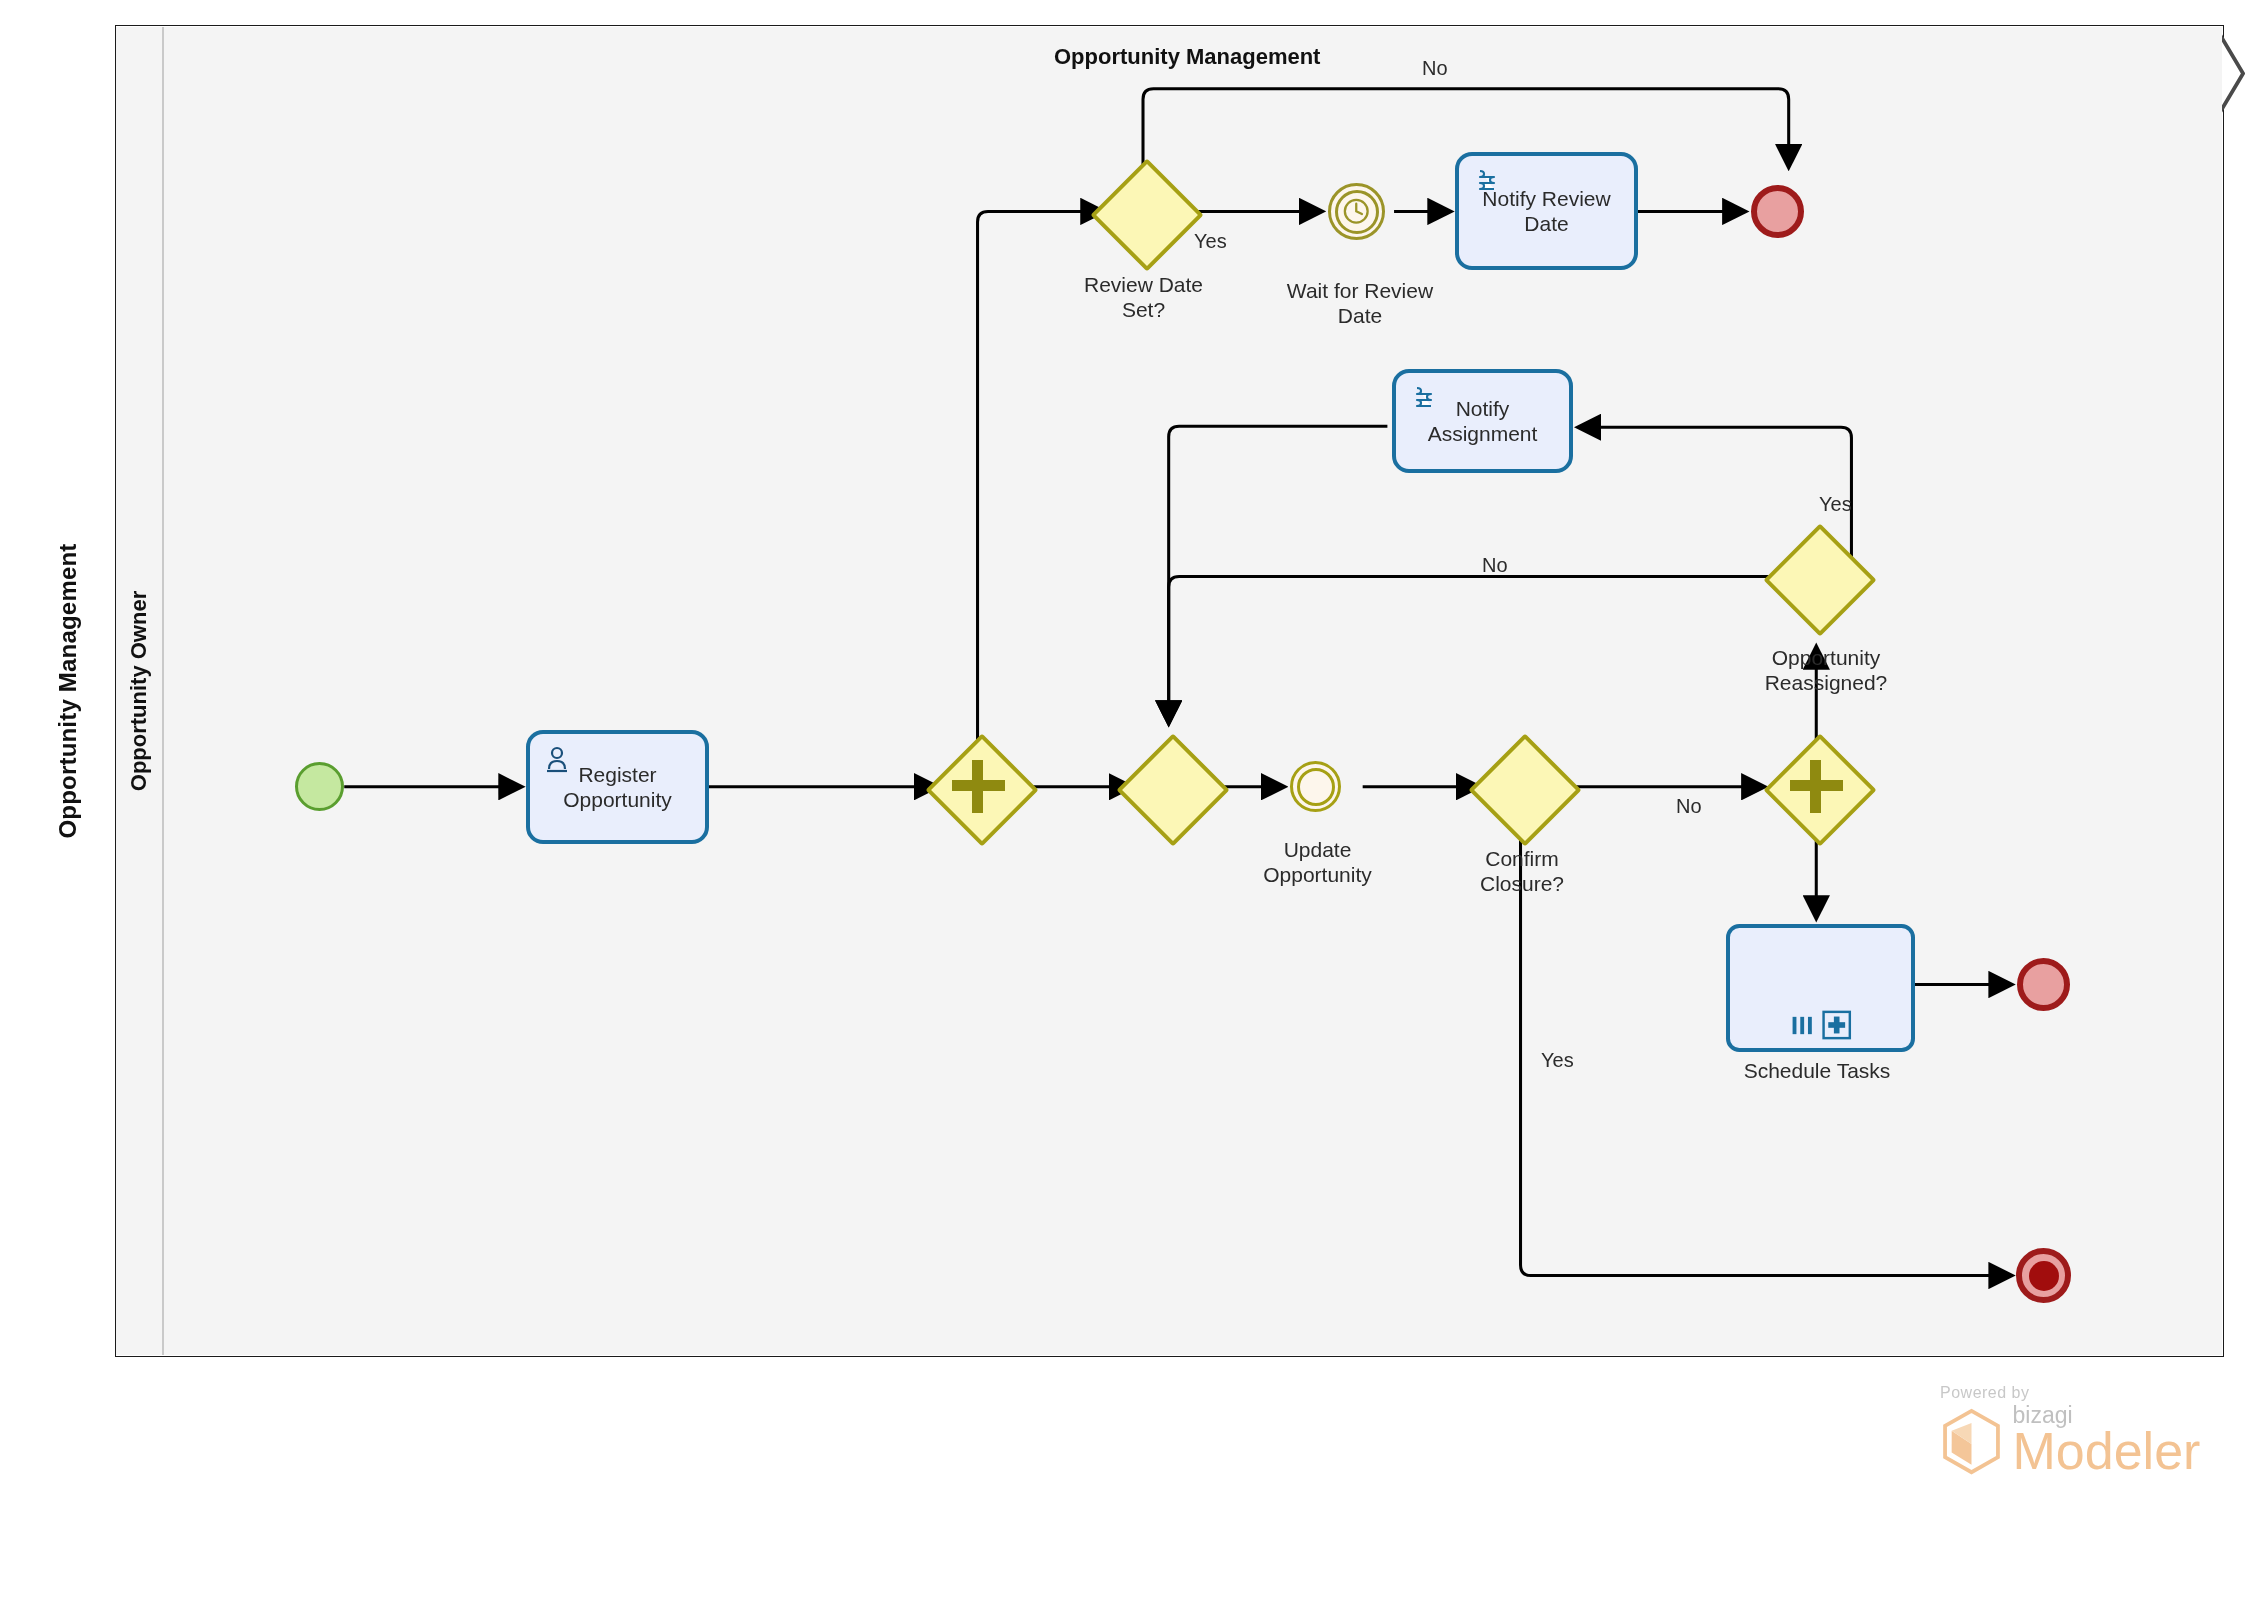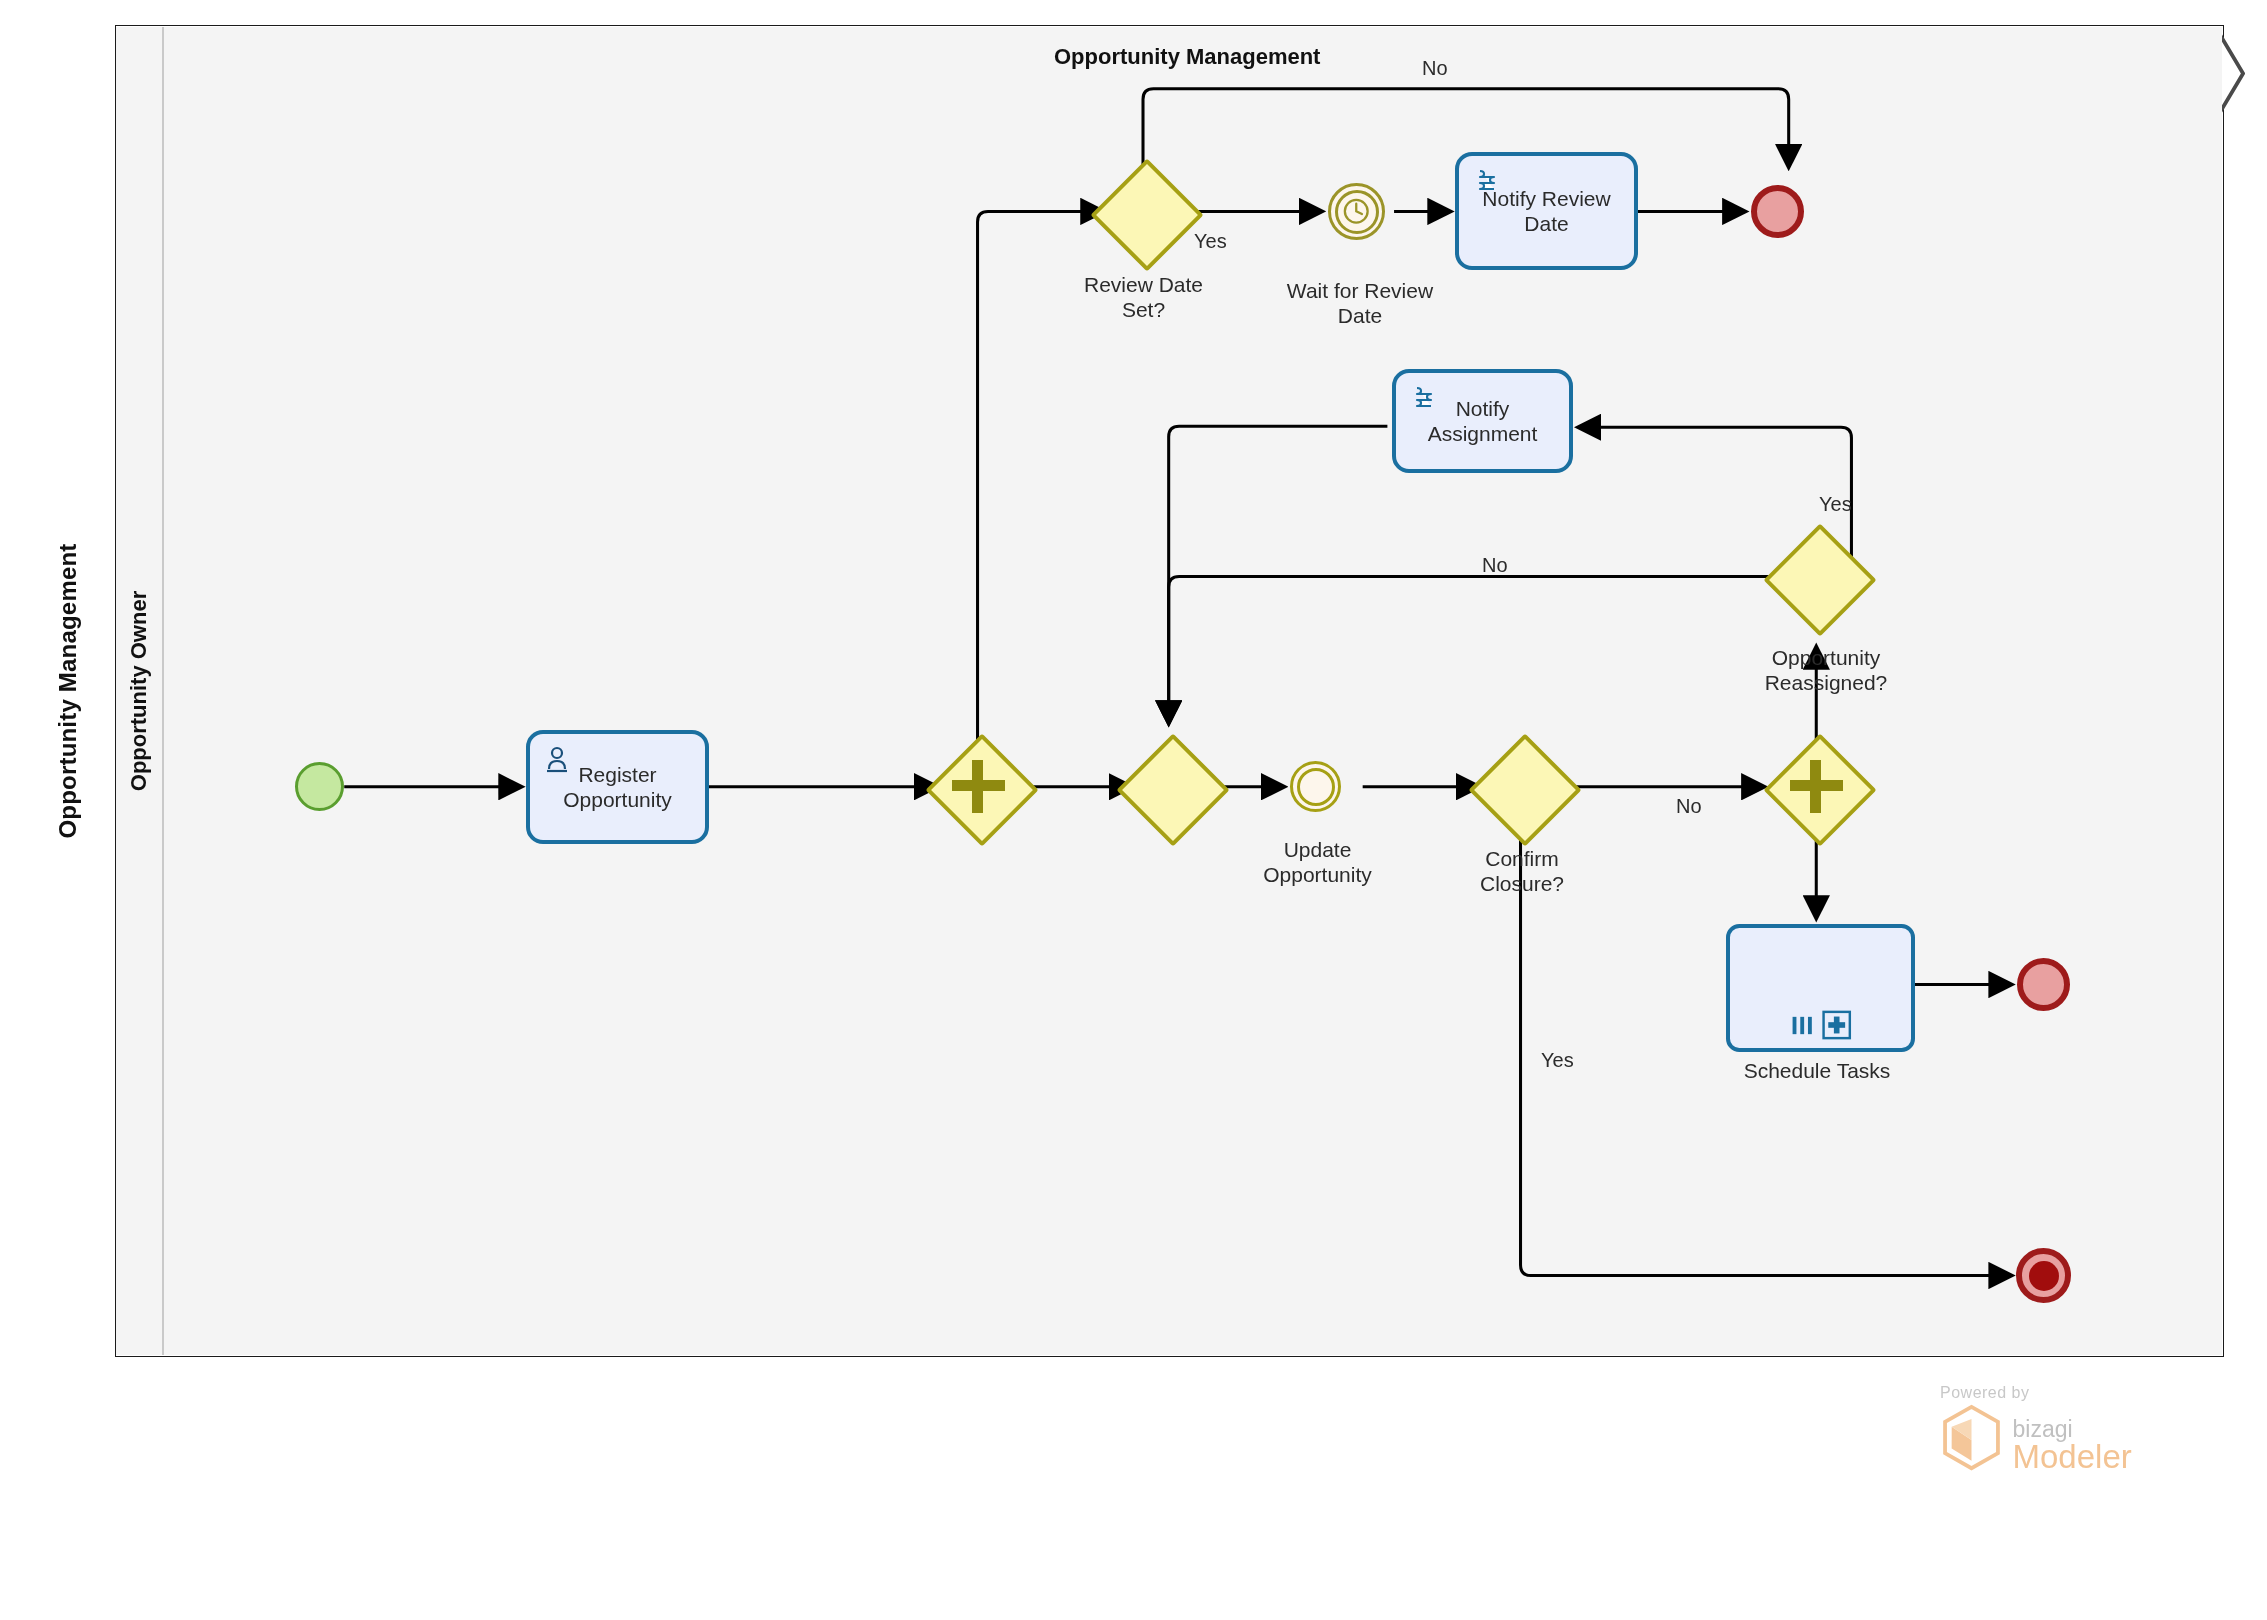--- a/index.html
+++ b/index.html
@@ -146,21 +146,21 @@
   #branding{
     position:absolute;
     left:1940px; top:1384px;
     width:285px;
   }
   #branding .powered{
     font-size:16px;color:#c8c8c8;letter-spacing:0.5px;margin-bottom:1.9px;
   }
   #branding .wordmark{display:flex;align-items:flex-end;gap:9.5px;}
   #branding .bz{font-size:23px;color:#c0c0c0;line-height:1;}
-  #branding .md{font-size:33px;color:#f3c393;line-height:.95;font-weight:400;}
+  #branding .md{font-size:52px;color:#f3c393;line-height:.95;font-weight:400;}
 </style>
 </head>
 <body>
 
 <div id="canvas">
 
   <div id="pool"></div>
 
   <svg id="pool-notch" viewBox="0 0 60 110">
     <path d="M0 8 L30 8 L58 55 L30 102 L0 102" fill="#ffffff" stroke="#4a4a4a" stroke-width="4" stroke-linejoin="miter"></path>

